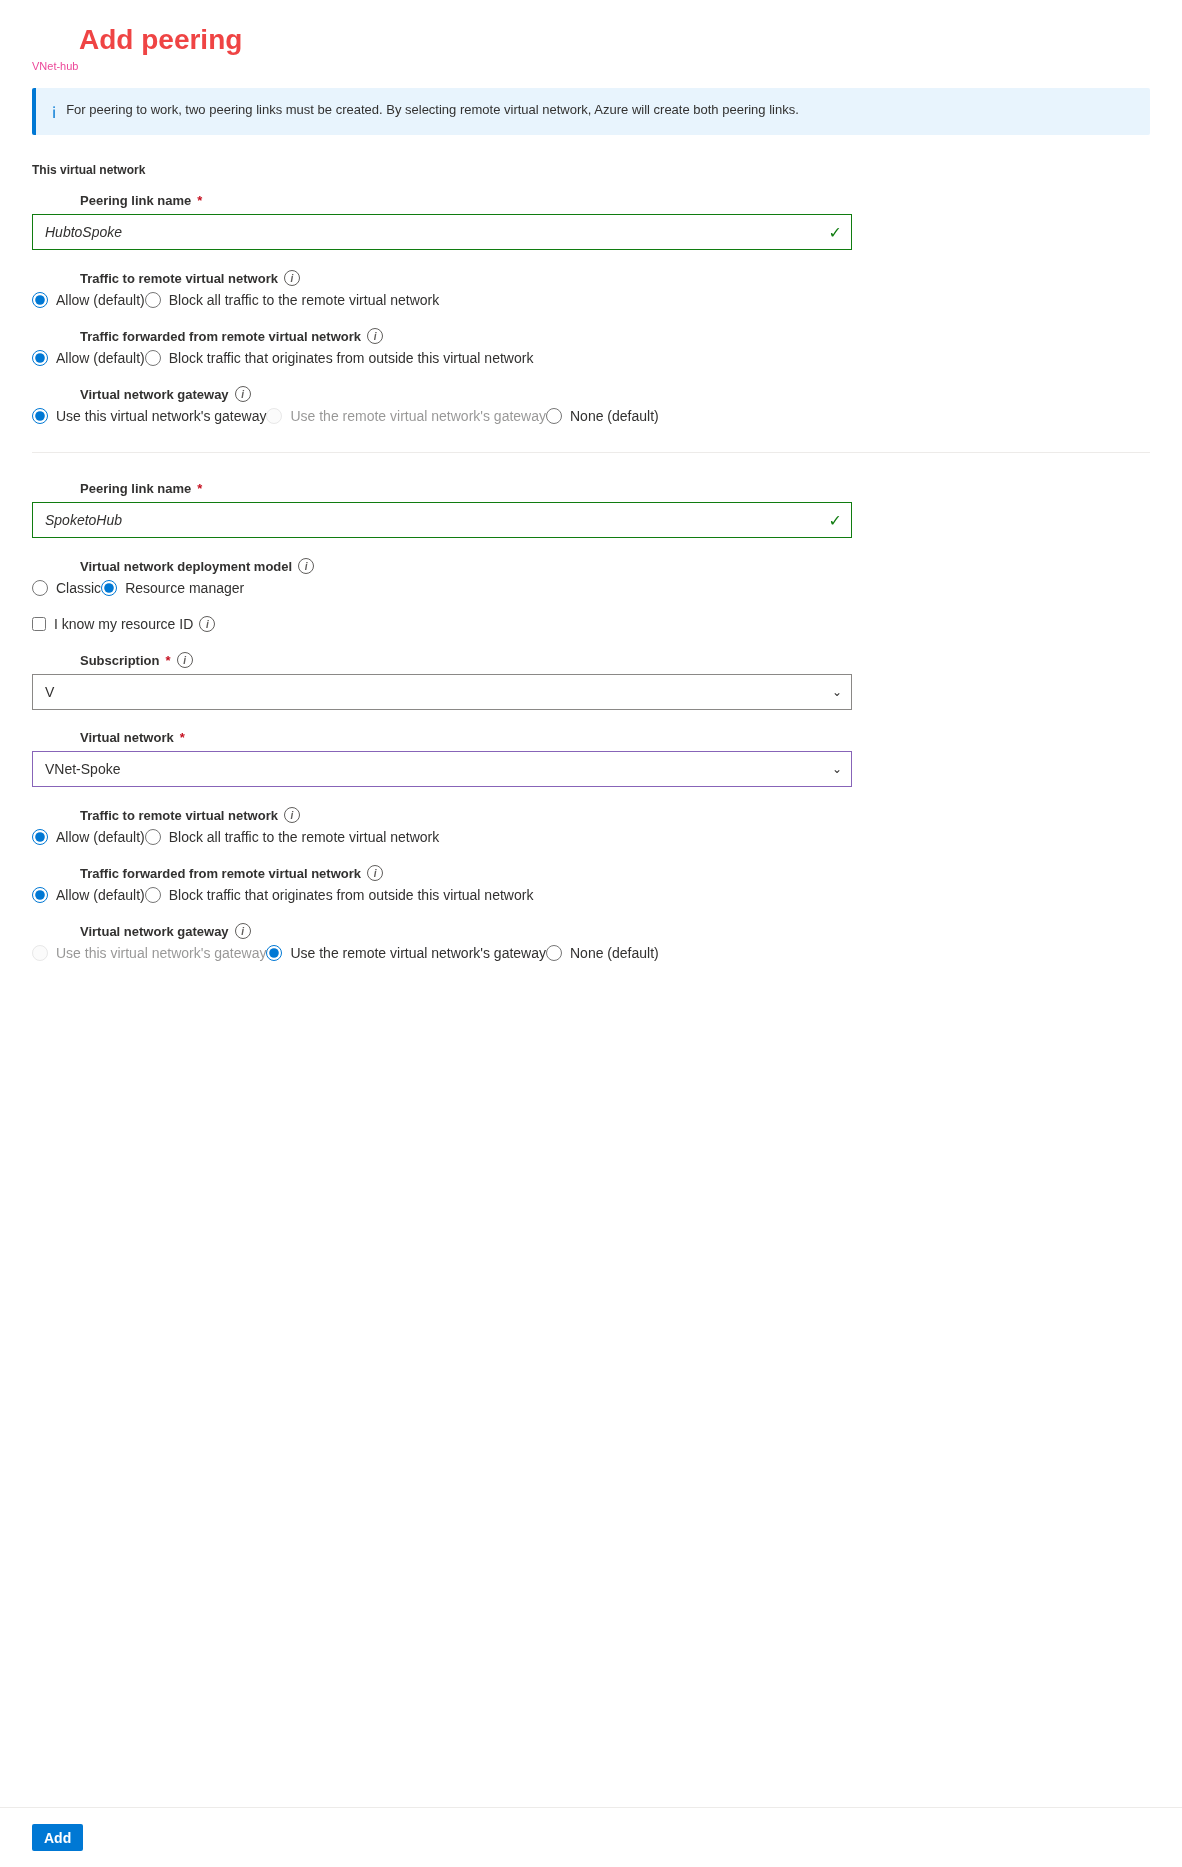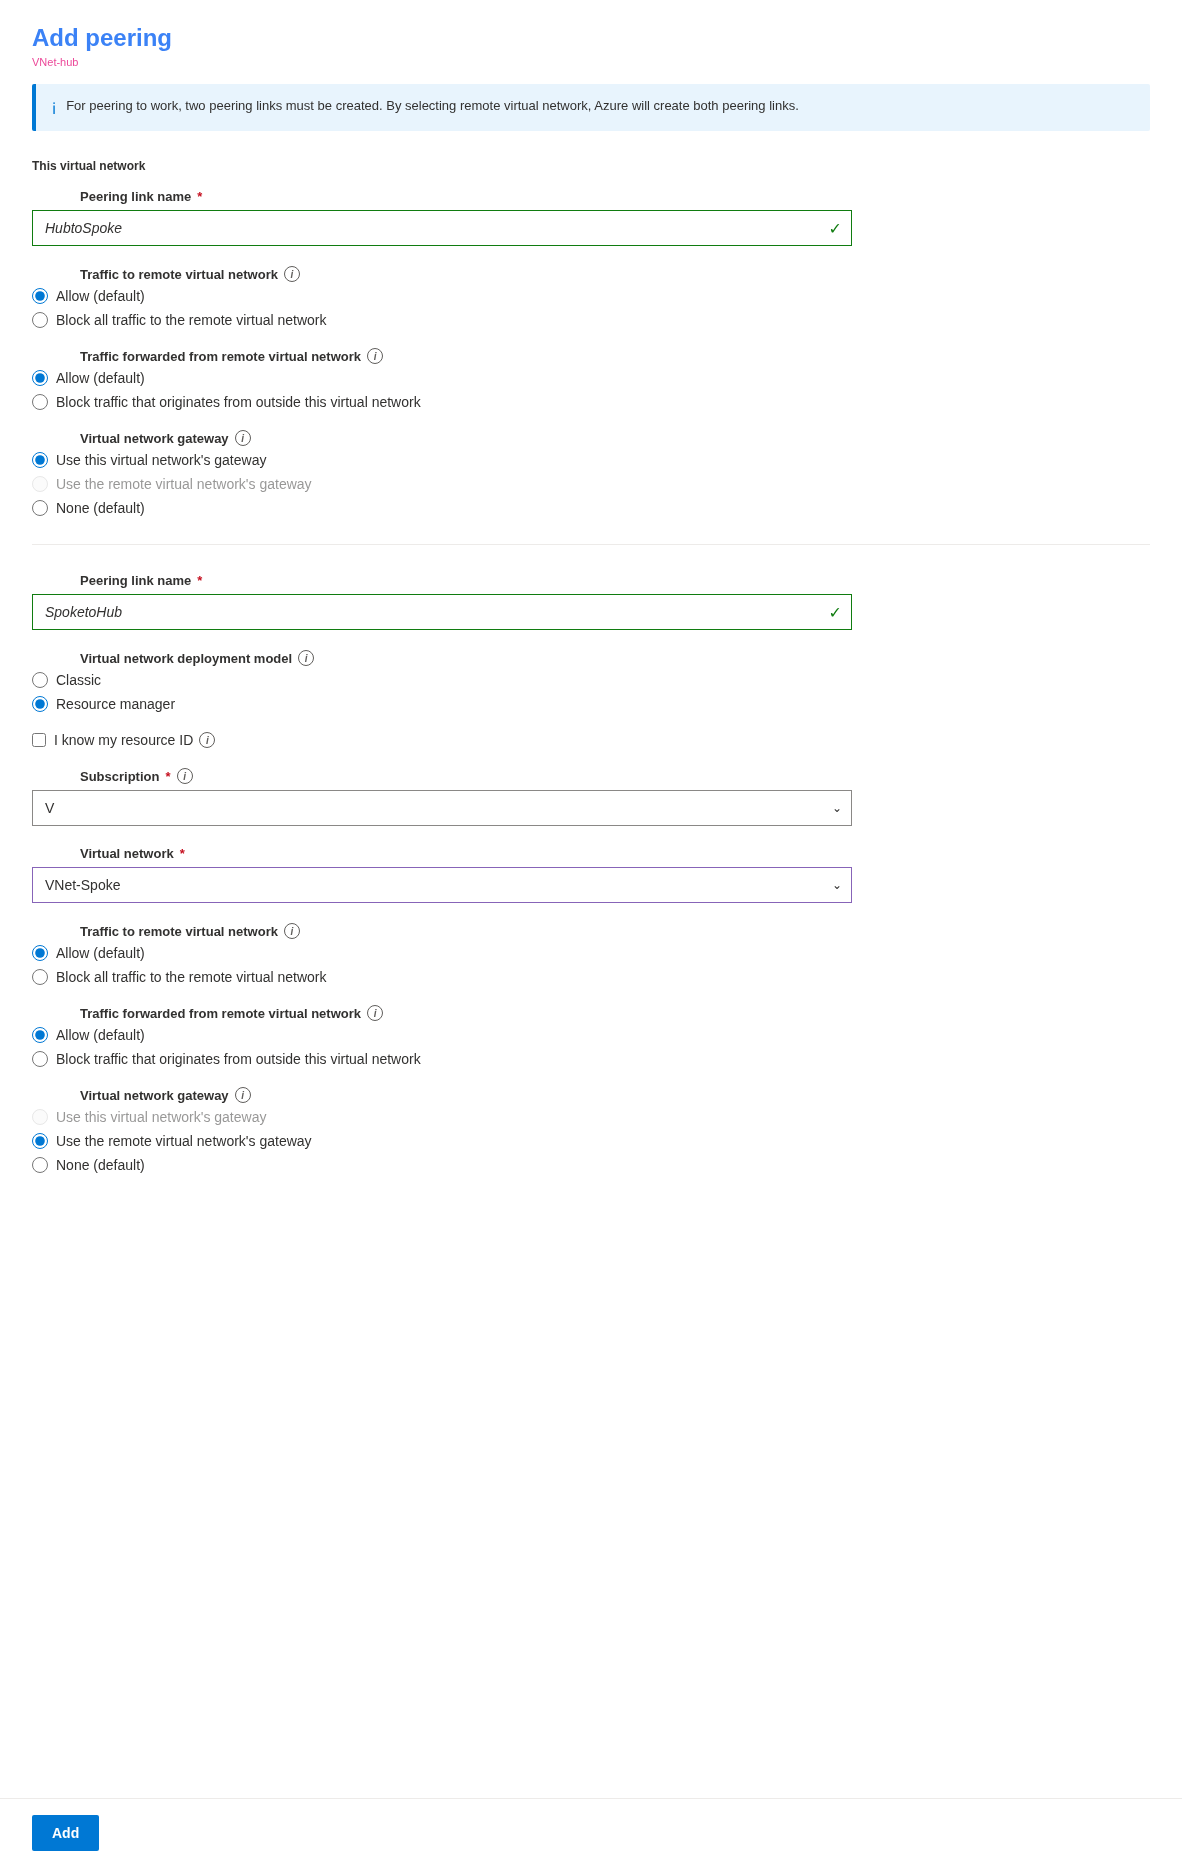--- a/index.html
+++ b/index.html
@@ -10,24 +10,25 @@
       background: #ffffff;
       min-height: 1867px;
     }
     .page-container {
       max-width: 1182px;
       padding: 24px 32px;
       position: relative;
       min-height: 1867px;
     }
     .page-title {
-      font-size: 24px;
+      font-size: 28px;
       font-weight: 600;
-      color: #3b82f6;
+      color: #ef4444;
       margin-bottom: 4px;
+      margin-left: 47px;
     }
     .page-subtitle {
       font-size: 11px;
       color: #ec4899;
       margin-bottom: 16px;
     }
     .info-banner {
       background: #e8f4fd;
       border-left: 4px solid #0078d4;
       padding: 12px 16px;
@@ -107,22 +108,21 @@
     .input-wrapper .check-icon {
       position: absolute;
       right: 10px;
       top: 50%;
       transform: translateY(-50%);
       color: #107c10;
       font-size: 16px;
     }
     .radio-group {
       display: flex;
-      flex-direction: column;
-      gap: 8px;
+      flex-direction: row;
     }
     .radio-option {
       display: flex;
       align-items: center;
       gap: 8px;
       cursor: pointer;
     }
     .radio-option input[type="radio"] {
       width: 16px;
       height: 16px;
@@ -200,25 +200,25 @@
       background: #fff;
       border-top: 1px solid #edebe9;
       padding: 16px 32px;
       display: flex;
       align-items: center;
     }
     .add-button {
       background: #0078d4;
       color: #fff;
       border: none;
-      padding: 6px 20px;
+      padding: 6px 12px;
       font-size: 14px;
       font-weight: 600;
       cursor: pointer;
-      height: 36px;
+      height: 27px;
       border-radius: 2px;
     }
     .section-block {
       margin-bottom: 8px;
     }
   </style>
 </head>
 <body>
 
 <div class="page-container">

